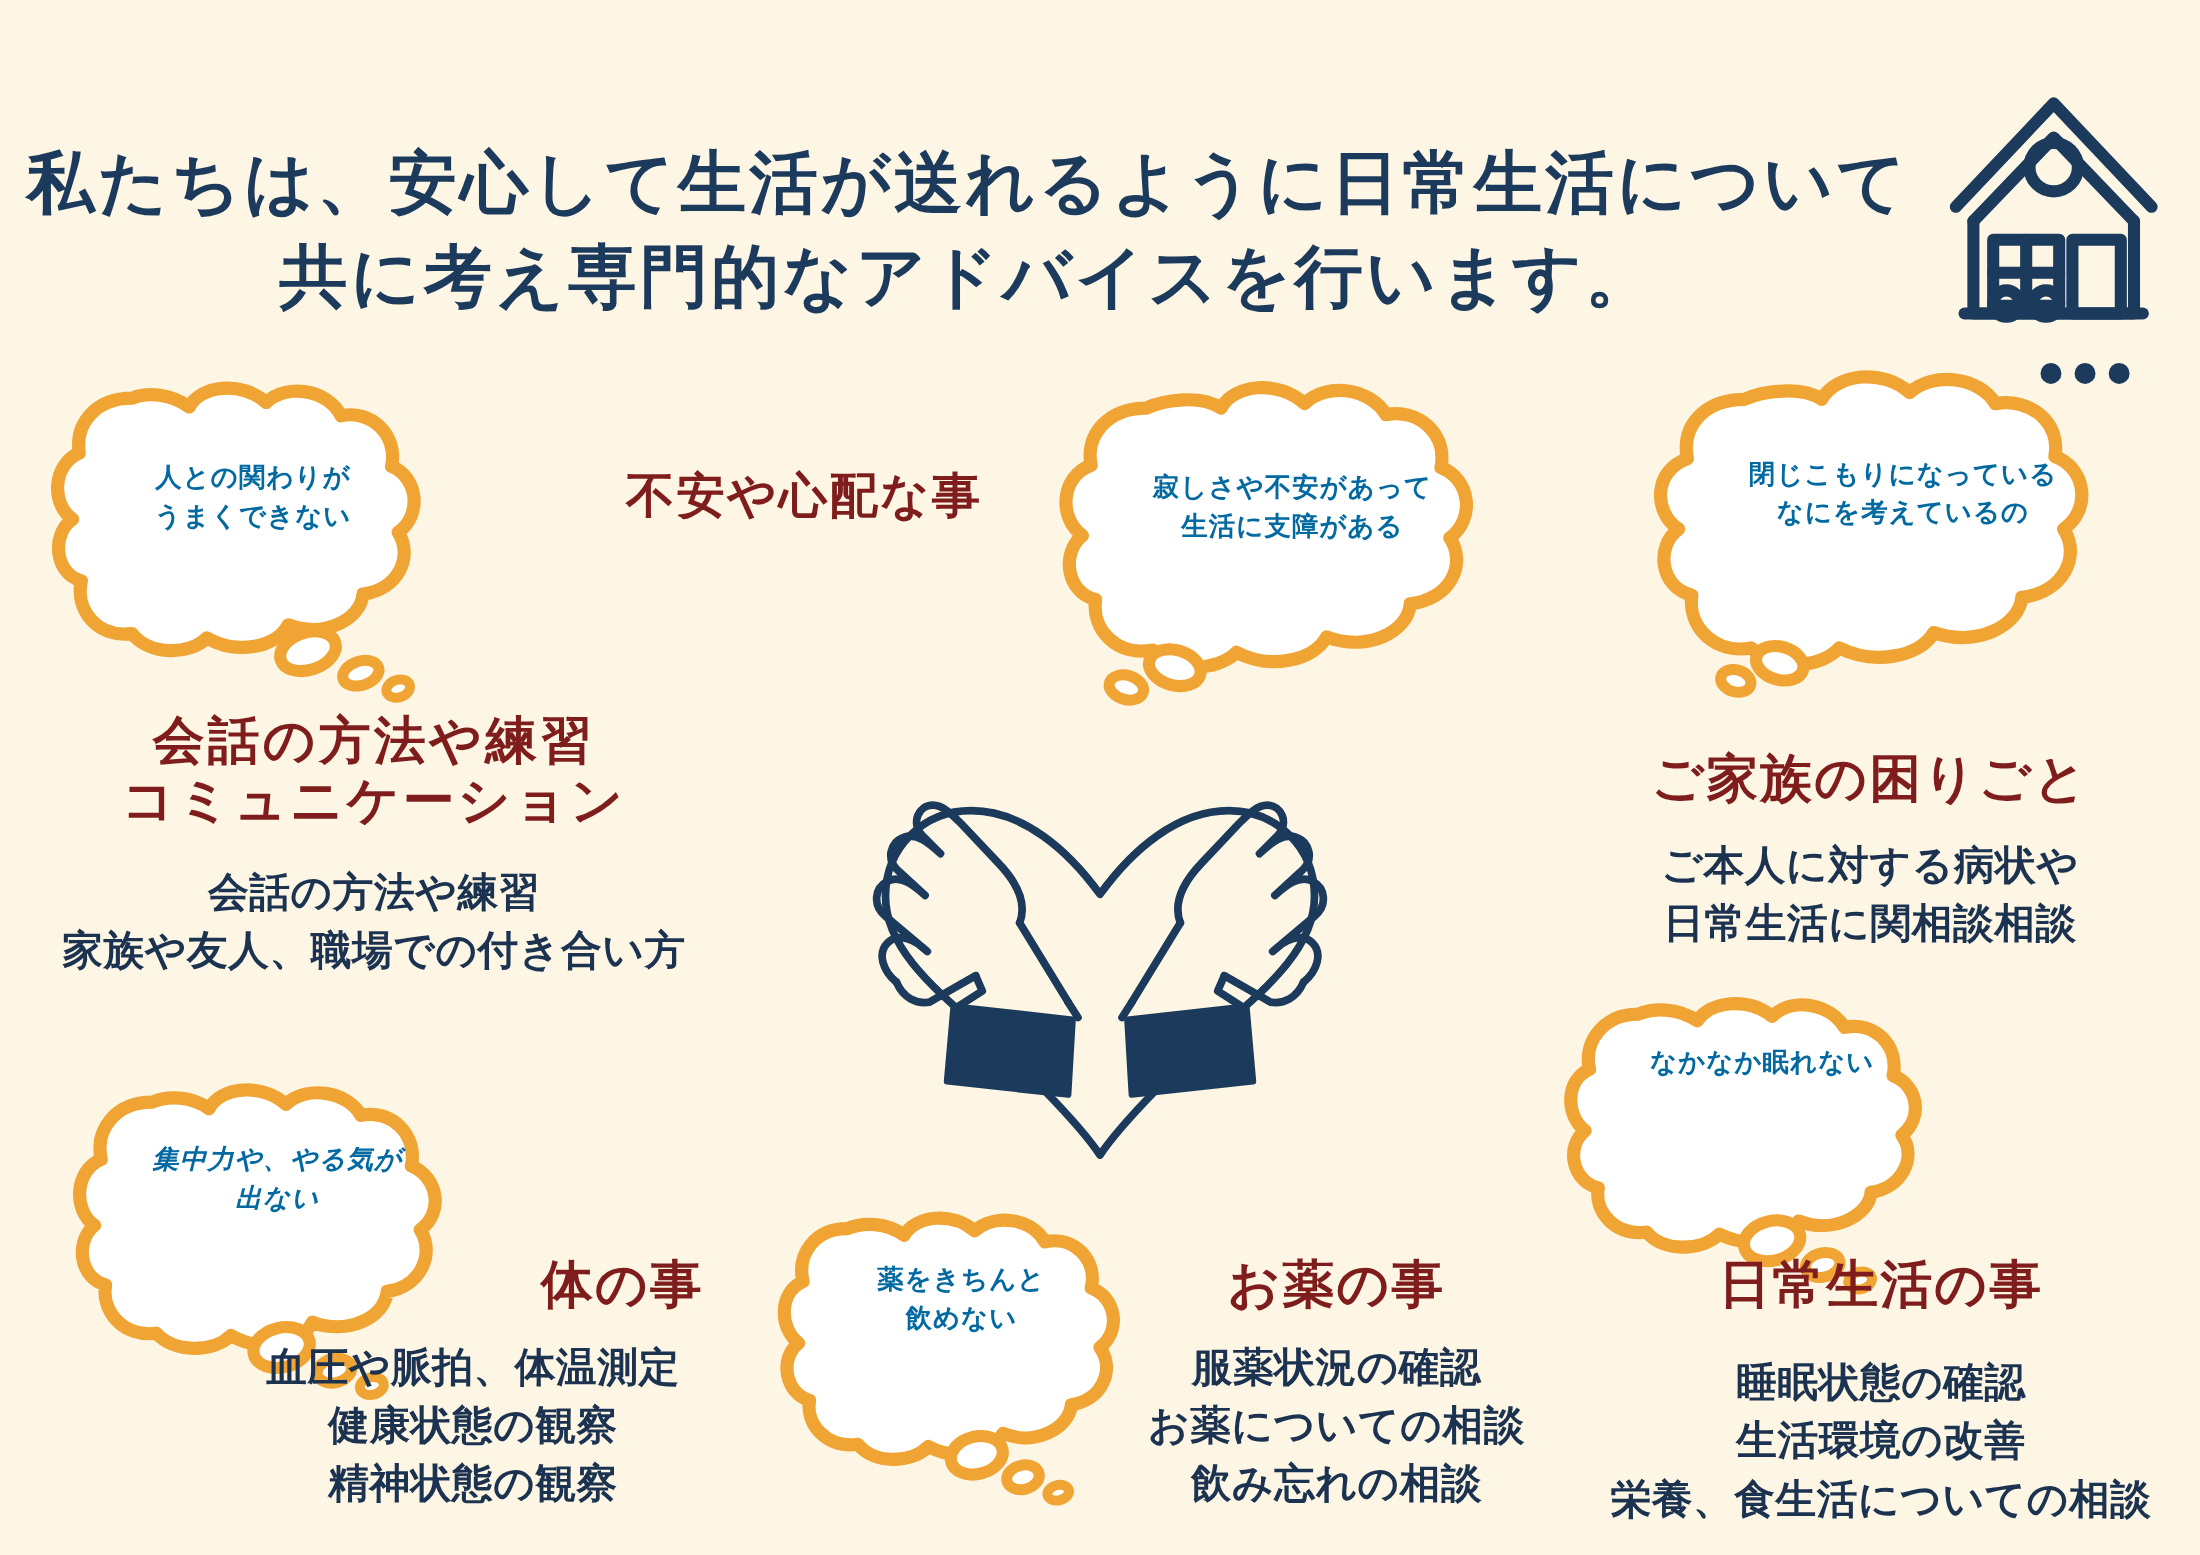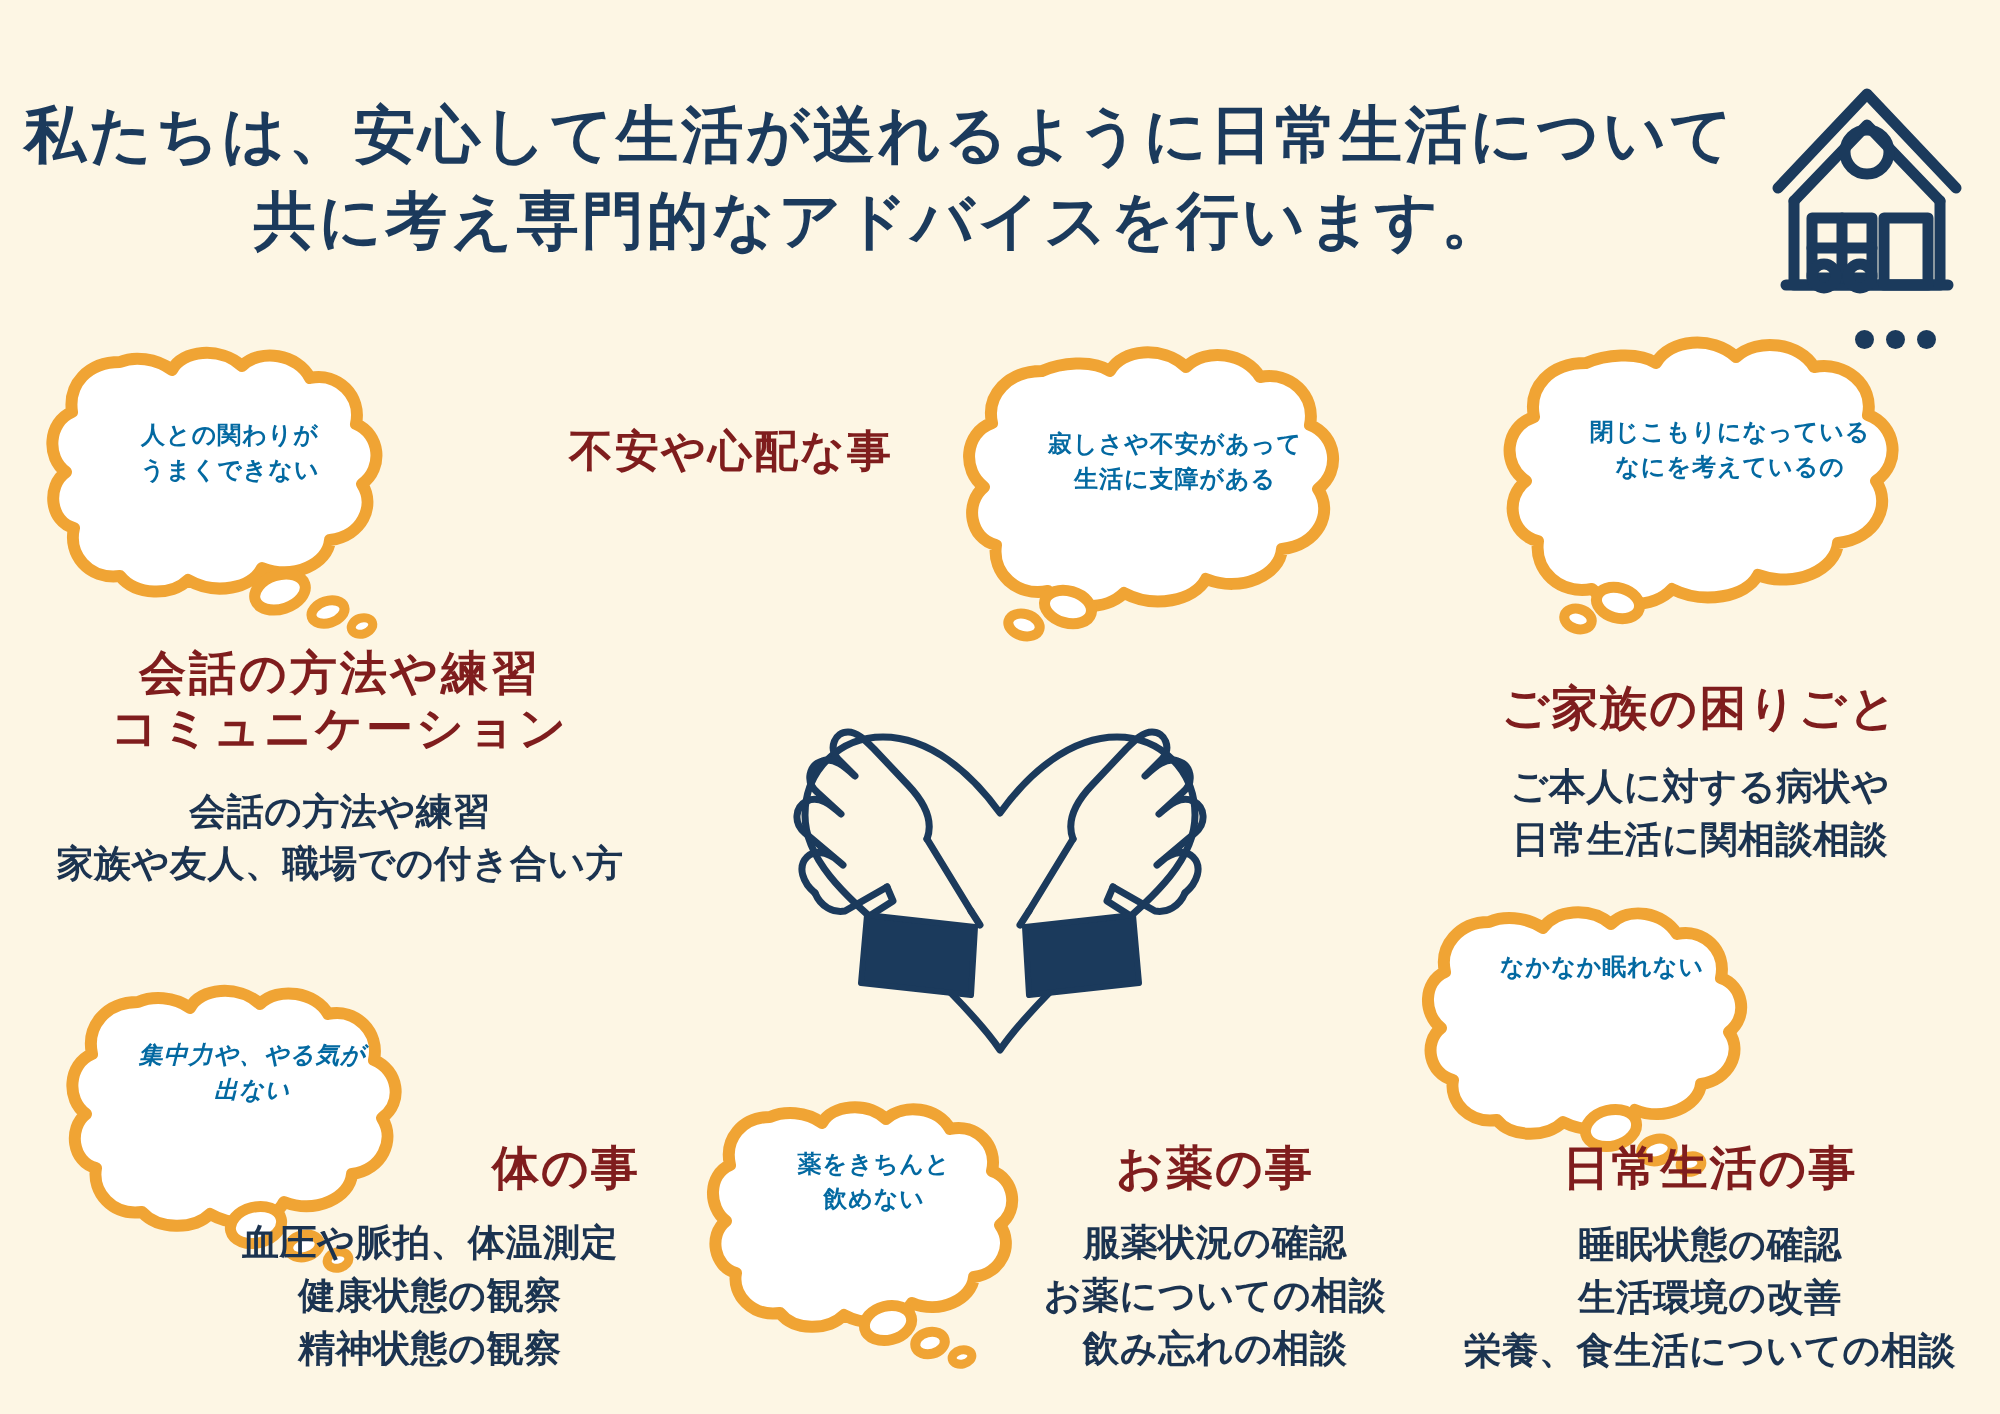--- a/index.html
+++ b/index.html
@@ -13,21 +13,21 @@
     position: relative;
     width: 2000px;
     height: 1414px;
     background: #fdf6e4;
     overflow: hidden;
   }
 
   
   #heading {
     position: absolute;
-    left: 0; top: 92px;
+    left: 0; top: 124px;
     width: 1760px;
     text-align: center;
     color: #1b3a5c;
     font-size: 62px;
     font-weight: 700;
     line-height: 1.38;
     letter-spacing: 3px;
   }
   #heading .hline { display: block; white-space: nowrap; }
 
@@ -351,18 +351,18 @@
 
   <div class="section" style="left:1000px; top:1140px; width:430px;">
     <div class="sec-title" style="font-size:47px;">お薬の事</div>
     <div class="sec-body" style="font-size:37px; margin-top:22px;">服薬状況の確認
 お薬についての相談
 飲み忘れの相談</div>
   </div>
 
   <div class="section" style="left:1430px; top:1140px; width:560px;">
     <div class="sec-title" style="font-size:47px;">日常生活の事</div>
-    <div class="sec-body" style="font-size:37px; margin-top:24px;">睡眠状態の確認
+    <div class="sec-body" style="font-size:37px; margin-top:36px;">睡眠状態の確認
 生活環境の改善
 栄養、食生活についての相談</div>
   </div>
 
 </div>
 
 </body></html>

